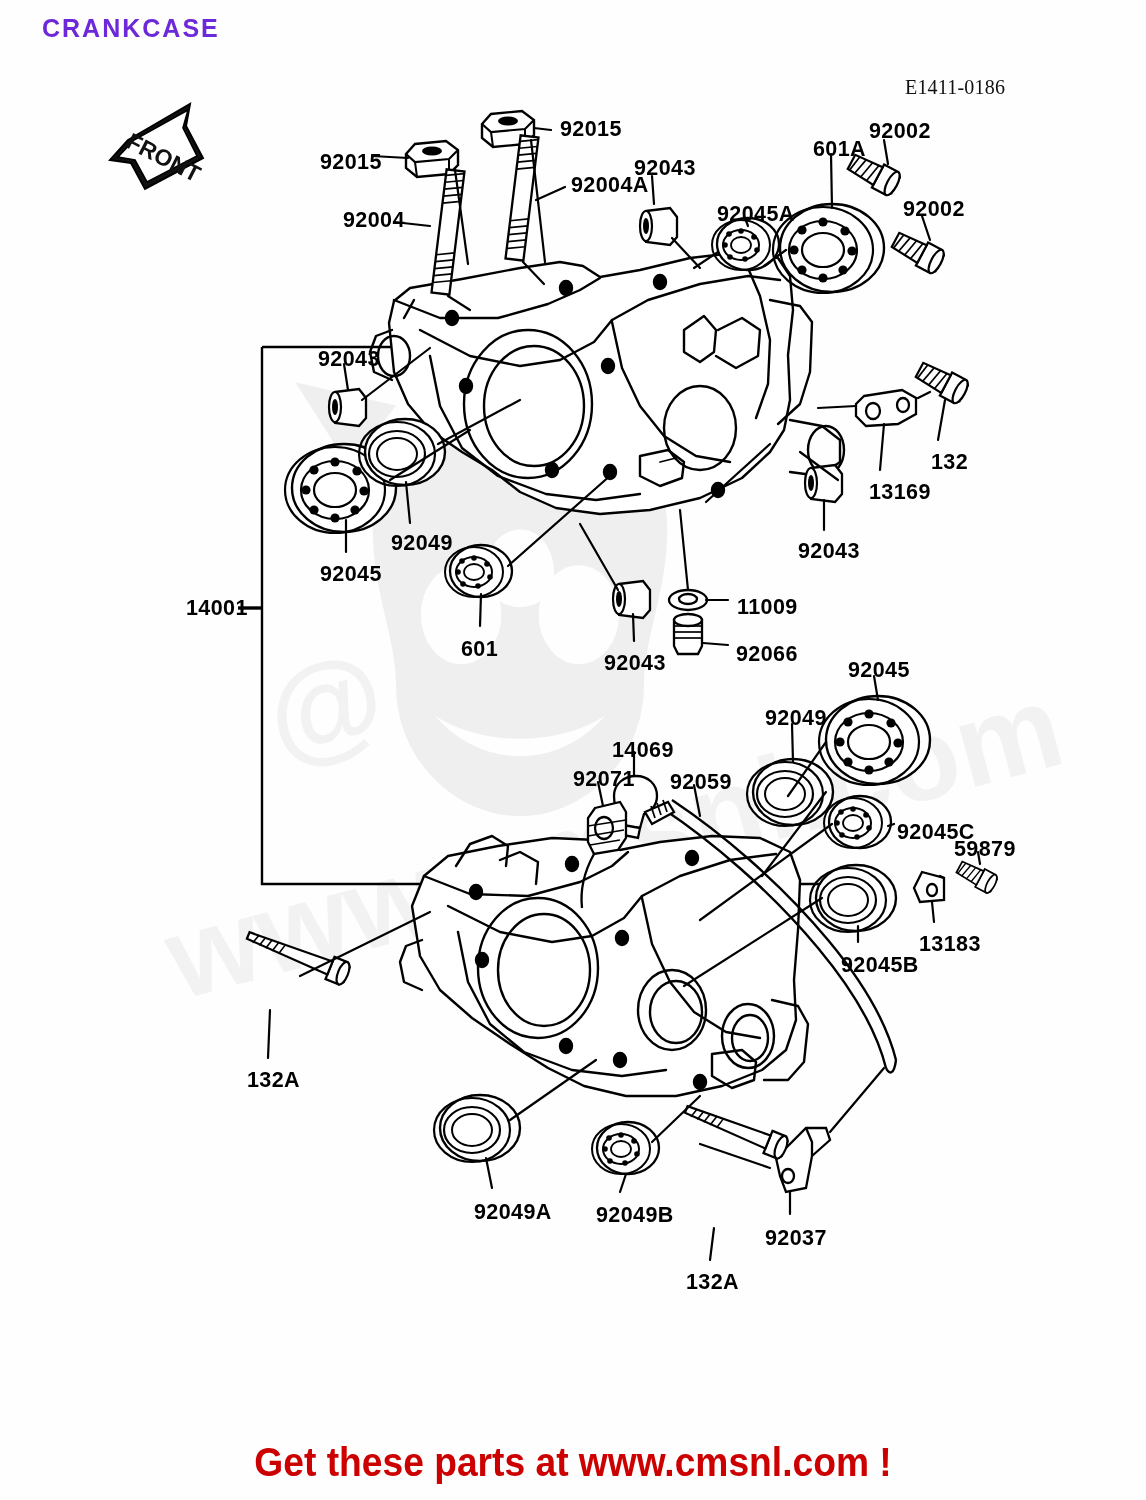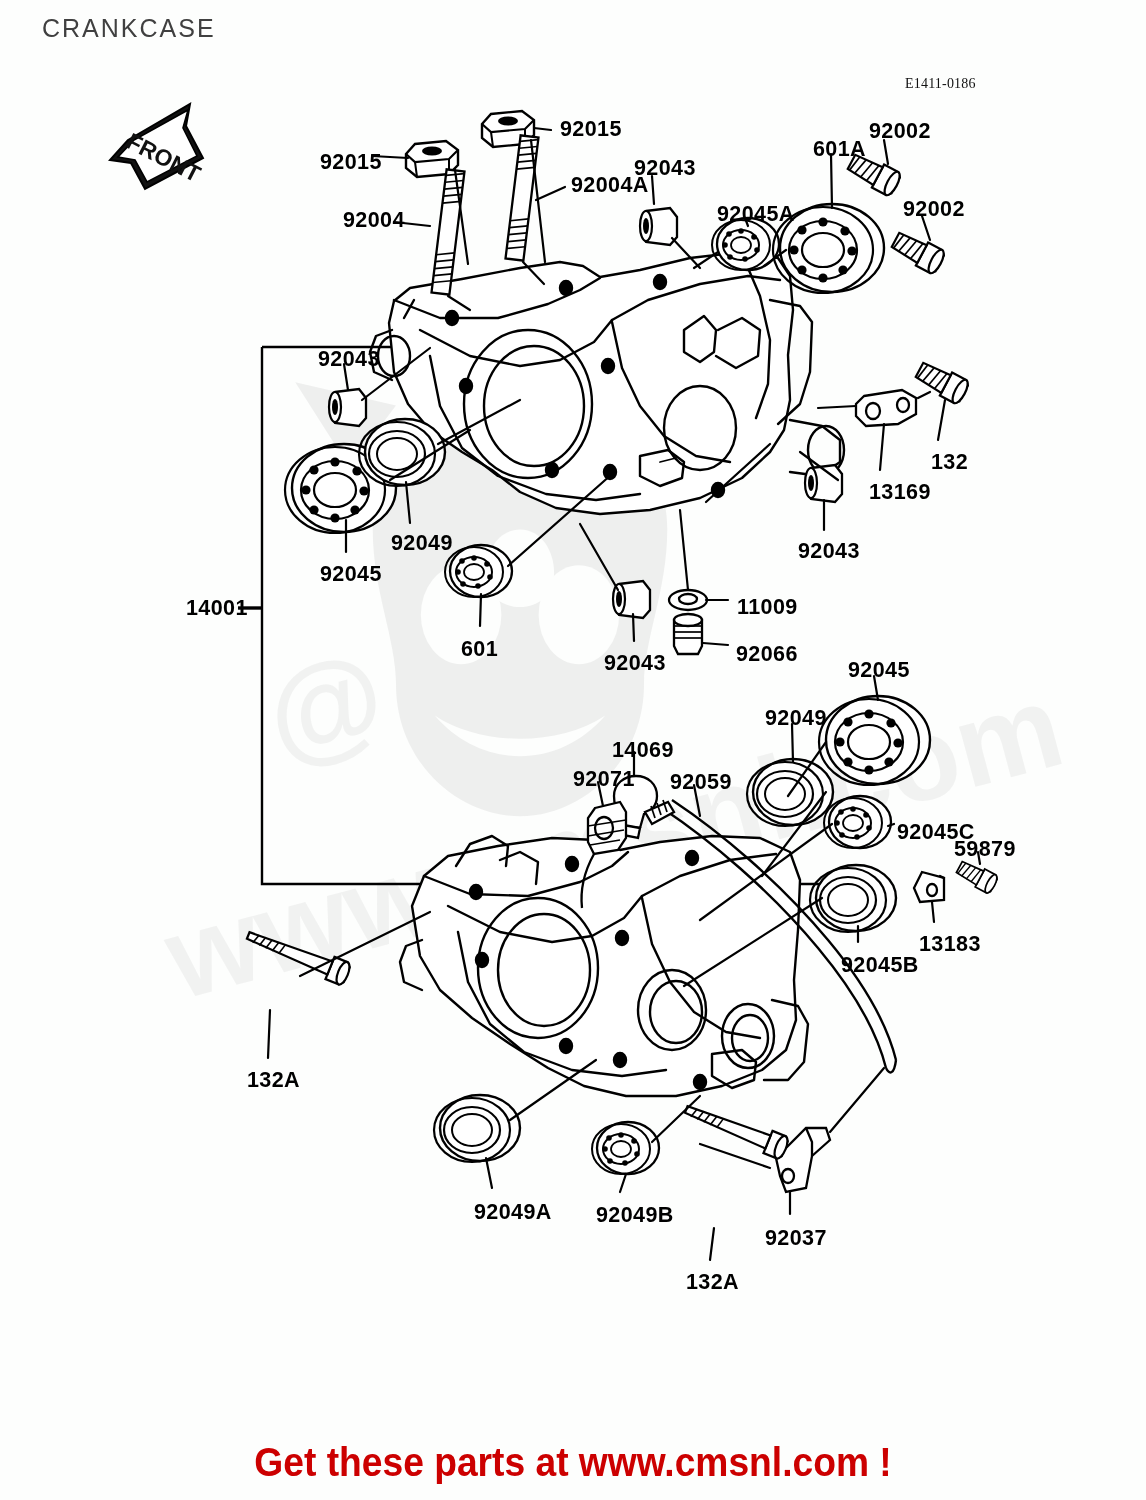--- a/index.html
+++ b/index.html
@@ -3,26 +3,26 @@
 <meta charset="utf-8">
 <style>
   html,body{margin:0;padding:0;background:#ffffff;}
   body{
     width:1146px;height:1500px;position:relative;overflow:hidden;
     font-family:"Liberation Sans", sans-serif;
     background:#fdfefd;
   }
   #page-title{
     position:absolute;left:42px;top:14px;
-    font-size:25px;letter-spacing:2.0px;color:#404040;font-weight:400;
+    font-size:25px;letter-spacing:2.0px;color:#6d28d9;font-weight:700;
   }
   #ref-code{
     position:absolute;left:905px;top:76px;
     font-family:"Liberation Serif", serif;
-    font-size:14px;color:#111;letter-spacing:0.2px;
+    font-size:20px;color:#111;letter-spacing:0.2px;
   }
   #footer{
     position:absolute;left:0;top:1440px;width:1146px;text-align:center;
     font-size:40px;font-weight:700;color:#cc0000;
     font-family:"Liberation Sans", sans-serif;
     transform:scaleX(0.93);
   }
   .dgm{position:absolute;left:0;top:0;}
   .lbl{
     position:absolute;font-size:21.5px;font-weight:700;color:#000;

